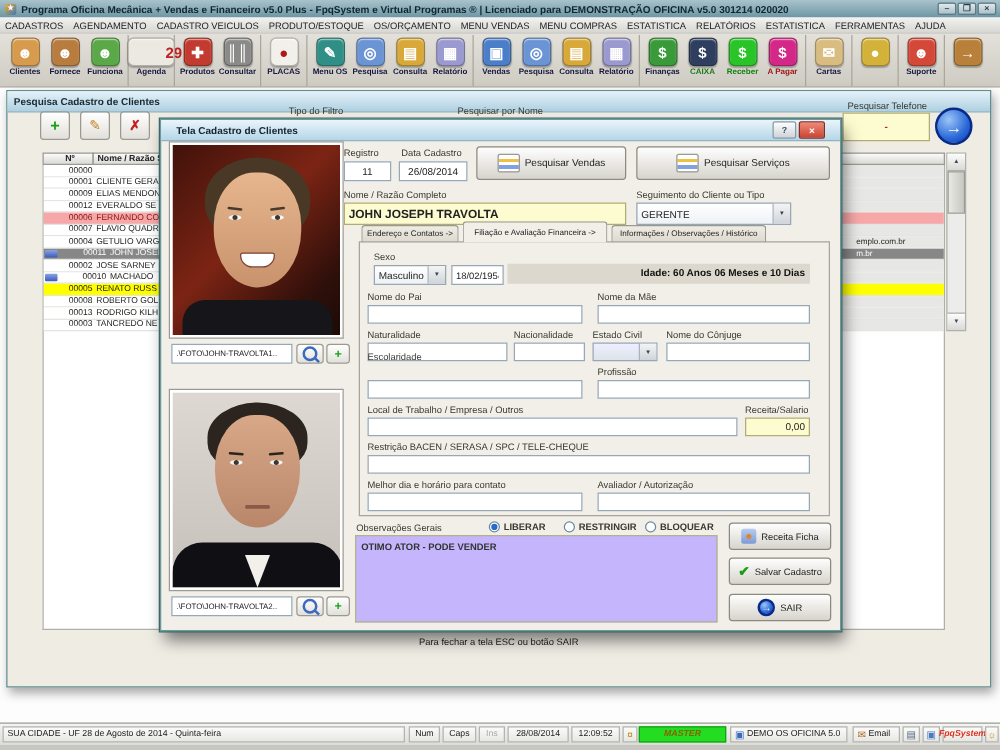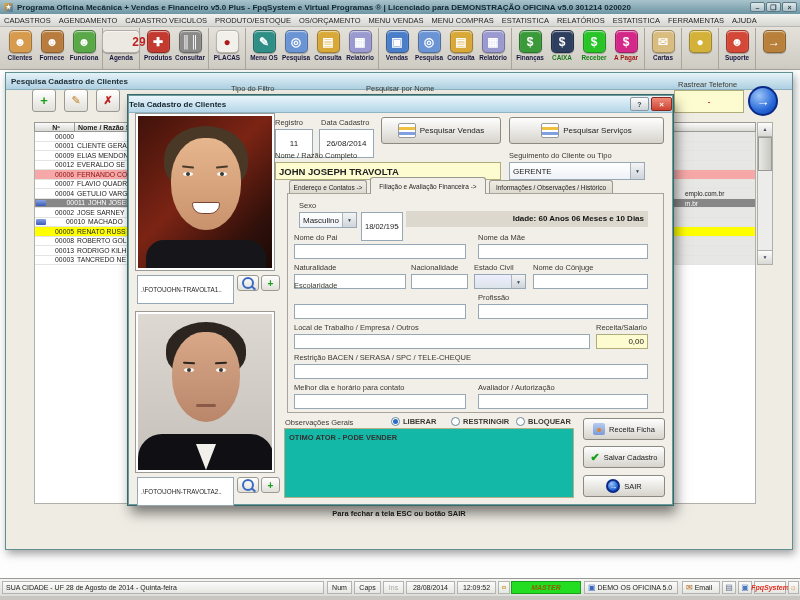--- a/index.html
+++ b/index.html
@@ -27,21 +27,21 @@
            color:#fff;font-size:12px;font-weight:bold;border:1px solid rgba(0,0,0,.25);box-sizing:border-box;
            box-shadow:inset 0 1px 1px rgba(255,255,255,.6),0 1px 1px rgba(0,0,0,.25);}
   .tb-label{font-size:6.4px;font-weight:bold;margin-top:1px;white-space:nowrap;color:#16163e;}
   
   .win{left:5px;top:72px;width:788px;height:478px;background:#efece4;border:1px solid #5f8f8f;
        box-shadow:2px 4px 8px rgba(0,0,0,.35);box-sizing:border-box;}
   .win-title{height:16px;background:linear-gradient(#e6f2f8,#aed0e2);border-bottom:1px solid #8ab0c0;
              font-size:8px;font-weight:bold;color:#1a2a33;display:flex;align-items:center;padding-left:5px;}
   .lbl{position:absolute;font-size:7.5px;color:#3a3a30;white-space:nowrap;}
   .inp{position:absolute;background:#fff;border:1px solid #96a8b6;font-size:8px;color:#222;
-       padding:0 3px;box-sizing:border-box;height:29px;font-family:inherit;}
+       padding:0 3px;box-sizing:border-box;height:16px;font-family:inherit;}
   .inp.yel{background:#fdfcd0;border-color:#b0ac7a;}
   .btn{position:absolute;background:linear-gradient(#fefefe,#d6d4cc);border:1px solid #8a8a82;border-radius:3px;
        display:flex;align-items:center;justify-content:center;gap:4px;font-size:8px;color:#222;box-sizing:border-box;}
   .chipbtn{position:absolute;background:linear-gradient(#ffffff,#e2e0da);border:1px solid #9a9a92;border-radius:3px;
            display:flex;align-items:center;justify-content:center;box-sizing:border-box;}
   .dd{position:absolute;background:linear-gradient(#fff,#eef2f6);border:1px solid #96a8b6;height:16px;box-sizing:border-box;
       display:flex;align-items:center;font-size:8px;color:#222;padding-left:3px;}
   .dd .dd-a{margin-left:auto;width:13px;height:100%;background:linear-gradient(#f4f4f4,#cfd4da);border-left:1px solid #a8b4c0;
             font-size:5px;display:flex;align-items:center;justify-content:center;color:#345;}
   .mag{position:relative;width:8px;height:8px;border:2px solid #3a6ac0;border-radius:50%;box-sizing:content-box;}
@@ -68,37 +68,37 @@
   
   .sb{position:absolute;left:751px;top:49px;width:16px;height:143px;background:#ececea;border:1px solid #b0b0aa;box-sizing:border-box;}
   .sb-btn{width:14px;height:13px;background:linear-gradient(#fdfdfd,#d8d8d4);border-bottom:1px solid #b0b0aa;
           font-size:5px;text-align:center;line-height:12px;color:#446;}
   .sb-btn.down{position:absolute;bottom:0;border-top:1px solid #b0b0aa;border-bottom:none;}
   .sb-thumb{width:14px;height:34px;background:linear-gradient(90deg,#e8e8e4,#c8c8c2);border:1px solid #9a9a94;box-sizing:border-box;}
   
   .dialog{left:128px;top:95px;width:545px;height:410px;background:#f1efe8;border:1px solid #6a9a9a;
           outline:1px solid #38686a;box-shadow:3px 8px 12px rgba(0,0,0,.5);box-sizing:border-box;}
   .dlg-title{height:17px;background:linear-gradient(#eaf5fb,#b4d6e8);border-bottom:1px solid #90b4c4;
-             font-size:8px;font-weight:bold;color:#15252e;display:flex;align-items:center;padding:0 0;box-sizing:border-box;}
+             font-size:8px;font-weight:bold;color:#15252e;display:flex;align-items:center;padding:0 12px;box-sizing:border-box;}
   .dlg-help{margin-left:auto;width:17px;height:12px;background:linear-gradient(#fdfdfd,#cfd4d8);border:1px solid #8a9aa4;
             border-radius:2px;font-size:7px;font-weight:bold;color:#345;display:flex;align-items:center;justify-content:center;}
   .dlg-close{margin-left:2px;width:19px;height:12px;background:linear-gradient(#f08a78,#cc4432);border:1px solid #8a2a1e;
              border-radius:2px;font-size:8px;font-weight:bold;color:#fff;display:flex;align-items:center;justify-content:center;}
   .photo{position:absolute;left:6px;width:140px;background:#fff;border:1px solid #9a9a94;padding:2px;box-sizing:border-box;}
   .photo-inner{position:relative;width:100%;height:100%;overflow:hidden;}
   .tab{position:absolute;background:linear-gradient(#efece4,#dcd8ce);border:1px solid #9a9890;border-bottom:none;
        border-radius:3px 3px 0 0;font-size:6.5px;display:flex;align-items:center;justify-content:center;
        color:#222;z-index:2;box-sizing:border-box;white-space:nowrap;}
   .tab.v-active{background:#f1efe8;z-index:4;}
   .panel{position:absolute;left:158px;top:97px;width:377px;height:220px;border:1px solid #a8a49c;z-index:3;box-sizing:border-box;}
   .idade{position:absolute;left:277px;top:115px;width:242px;height:16px;background:#dcd8cd;
          font-size:8px;font-weight:bold;color:#111;text-align:right;line-height:16px;padding-right:4px;box-sizing:border-box;}
   .radio{position:absolute;width:9px;height:9px;border-radius:50%;border:1px solid #6a8aa0;background:#fff;box-sizing:border-box;}
   .radio.sel::after{content:"";display:block;width:5px;height:5px;border-radius:50%;background:#2a6ac8;margin:1px;}
-  .obsbox{position:absolute;left:155px;top:332px;width:290px;height:70px;background:#14b8a6;border:1px solid #b4b088;
+  .obsbox{position:absolute;left:155px;top:332px;width:290px;height:70px;background:#c4b5fd;border:1px solid #b4b088;
           font-size:7.5px;font-weight:bold;color:#333;padding:3px 4px;line-height:11px;box-sizing:border-box;}
   .grid-icon{width:16px;height:13px;border:1px solid #999;border-radius:2px;flex:0 0 auto;
              background:linear-gradient(#fff 0 3px,#f0c040 3px 6px,#fff 6px 8px,#80a0e0 8px 11px,#fff 11px);}
   .print-icon{width:12px;height:12px;border-radius:2px;background:linear-gradient(#b8ccf0,#7a9ad8);
               color:#e88020;font-size:7px;display:flex;align-items:center;justify-content:center;flex:0 0 auto;}
   .check-icon{color:#18a018;font-size:11px;font-weight:bold;flex:0 0 auto;}
   
   .p-bg1{position:absolute;inset:0;background:linear-gradient(135deg,#40120a,#7c2414 45%,#30100a 80%,#1c0a06);}
   .p-bg2{position:absolute;inset:0;background:linear-gradient(#ddd8d2,#c6c0ba);}
   .hair{position:absolute;border-radius:50% 50% 42% 42%;}
@@ -109,21 +109,21 @@
   .smile{position:absolute;width:28px;height:12px;background:#fff;border:1.5px solid #7a4434;border-radius:3px 3px 14px 14px;box-sizing:border-box;}
   .mouth{position:absolute;width:20px;height:2.5px;background:#8a5a48;border-radius:2px;}
   .torso{position:absolute;bottom:0;}
   
   .statusbar{left:0;top:578px;width:800px;height:18px;background:linear-gradient(#f5f5f3,#dcdcd8);
              border-top:1px solid #9a9a94;box-sizing:border-box;font-size:7px;color:#222;}
   .seg{position:absolute;top:2px;height:13px;border:1px solid #b4b4b0;background:linear-gradient(#fbfbfa,#e6e6e2);
        box-sizing:border-box;line-height:11px;padding:0 3px;white-space:nowrap;display:flex;align-items:center;gap:2px;}
   .sicon{font-size:8px;line-height:11px;}
   .bottomstrip{left:0;top:596px;width:800px;height:4px;background:#c8c6c0;}
-  .hint{position:absolute;left:0;top:436px;width:100%;text-align:center;font-size:7.5px;color:#222;font-weight:bold;}
+  .hint{position:absolute;left:0;top:436px;width:100%;text-align:center;font-size:7.5px;color:#222;}
 </style>
 </head>
 <body>
 
 <div class="screen">
 
   <div class="abs titlebar">
     <span class="app-logo">★</span>
     <span>Programa Oficina Mecânica + Vendas e Financeiro v5.0 Plus - FpqSystem e Virtual Programas ® | Licenciado para  DEMONSTRAÇÃO OFICINA v5.0 301214 020020</span>
     <span class="win-ctrls">
@@ -255,21 +255,21 @@
     </div>
     <div class="chipbtn" style="left:58px;top:16px;width:24px;height:23px;">
       <span style="color:#c08020;font-size:11px;">✎</span>
     </div>
     <div class="chipbtn" style="left:90px;top:16px;width:24px;height:23px;">
       <span style="color:#c02020;font-size:11px;font-weight:bold;">✗</span>
     </div>
 
     <div class="lbl" style="left:225px;top:11px;">Tipo do Filtro</div>
     <div class="lbl" style="left:360px;top:11px;">Pesquisar por Nome</div>
-    <div class="lbl" style="left:672px;top:7px;">Rastrear Telefone</div>
+    <div class="lbl" style="left:672px;top:7px;">Pesquisar Telefone</div>
     <input class="inp yel" style="left: 668px; top: 17px; width: 70px; height: 23px; text-align: center; color: rgb(192, 32, 32); font-weight: bold;" readonly="" value="-">
     <div class="bluebtn" style="position:absolute;left:742px;top:13px;width:30px;height:30px;font-size:13px;">
       <span>→</span>
     </div>
 
     <div class="th" style="left:28px;top:49px;width:41px;text-align:center;">Nº</div>
     <div class="th" style="left:68px;top:49px;width:682px;">Nome / Razão S</div>
 
     <div class="tbody">
 
@@ -443,21 +443,21 @@
     </div>
     <div class="btn" style="left:380px;top:21px;width:155px;height:27px;">
       <span class="grid-icon"></span>
       <span>Pesquisar Serviços</span>
     </div>
 
     <div class="lbl" style="left:146px;top:55px;">Nome / Razão Completo</div>
     <input class="inp yel" style="left: 146px; top: 66px; width: 226px; height: 18px; font-size: 9.5px; font-weight: bold;" readonly="" value="JOHN JOSEPH TRAVOLTA">
 
     <div class="lbl" style="left:380px;top:55px;">Seguimento do Cliente ou Tipo</div>
-    <div class="dd" style="left:380px;top:66px;width:136px;height:18px;">
+    <div class="dd" style="left:380px;top:66px;width:124px;height:18px;">
       <span>GERENTE</span>
       <span class="dd-a">▼</span>
     </div>
 
     <div class="tab" style="left:160px;top:84px;width:78px;height:14px;">Endereço e Contatos -&gt;</div>
     <div class="tab v-active" style="left:241px;top:81px;width:116px;height:17px;">Filiação e Avaliação Financeira -&gt;</div>
     <div class="tab" style="left:360px;top:84px;width:124px;height:14px;">Informações / Observações / Histórico</div>
 
     <div class="panel"></div>
 

